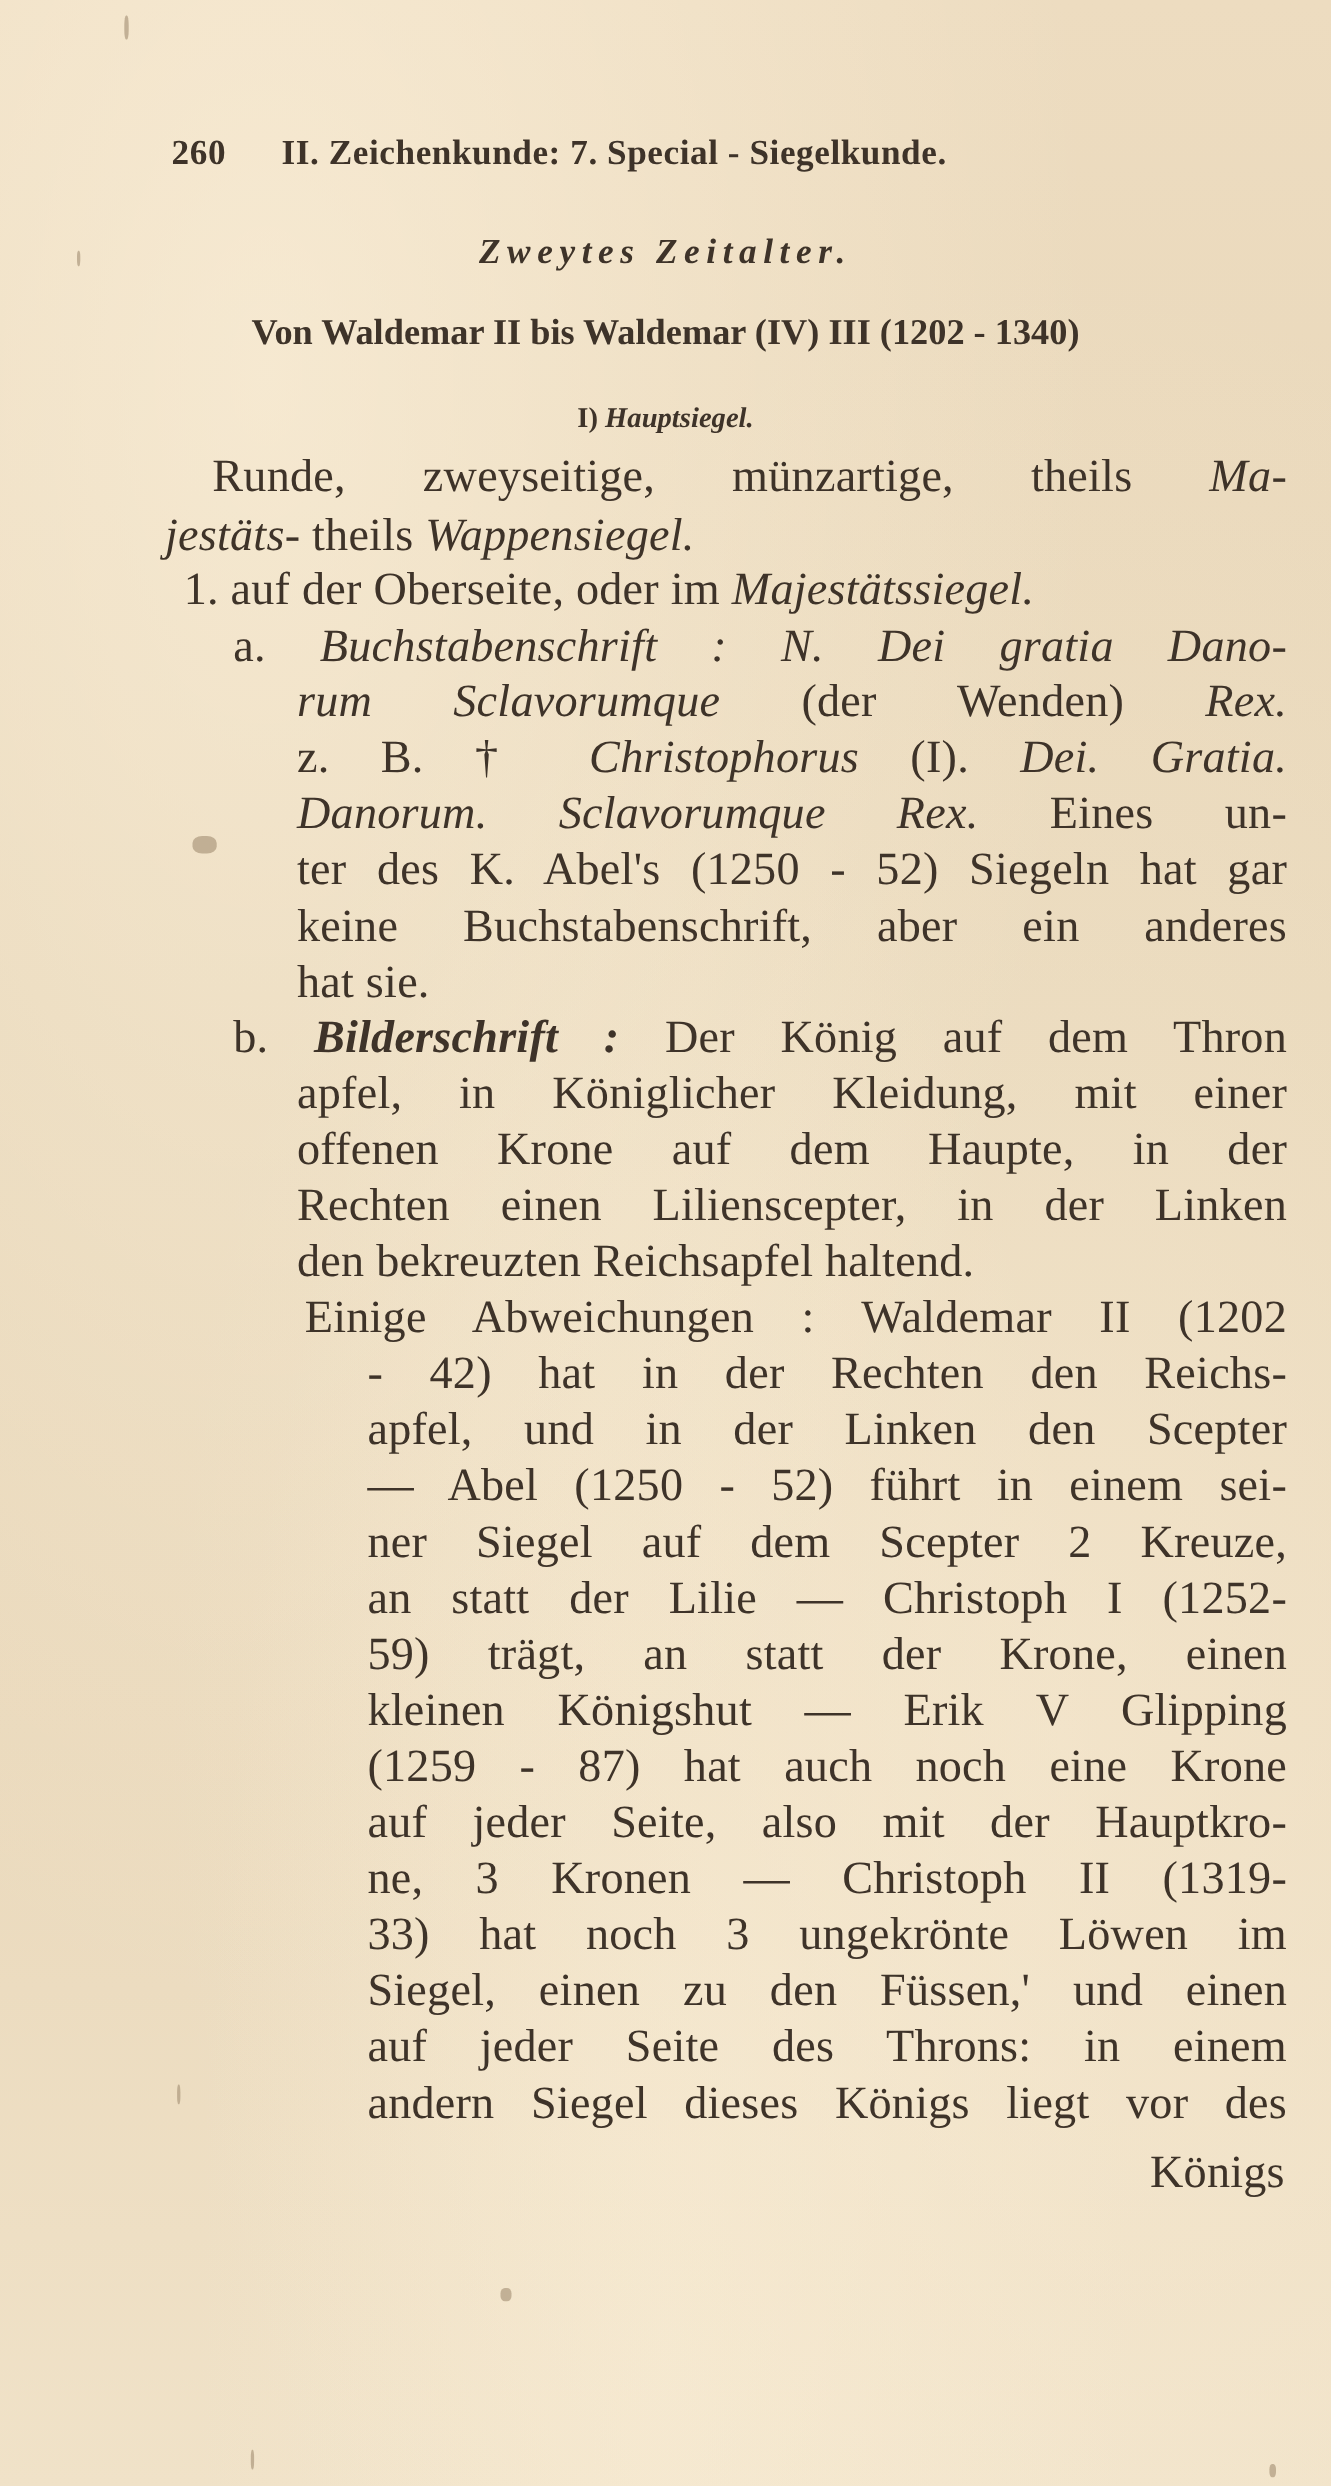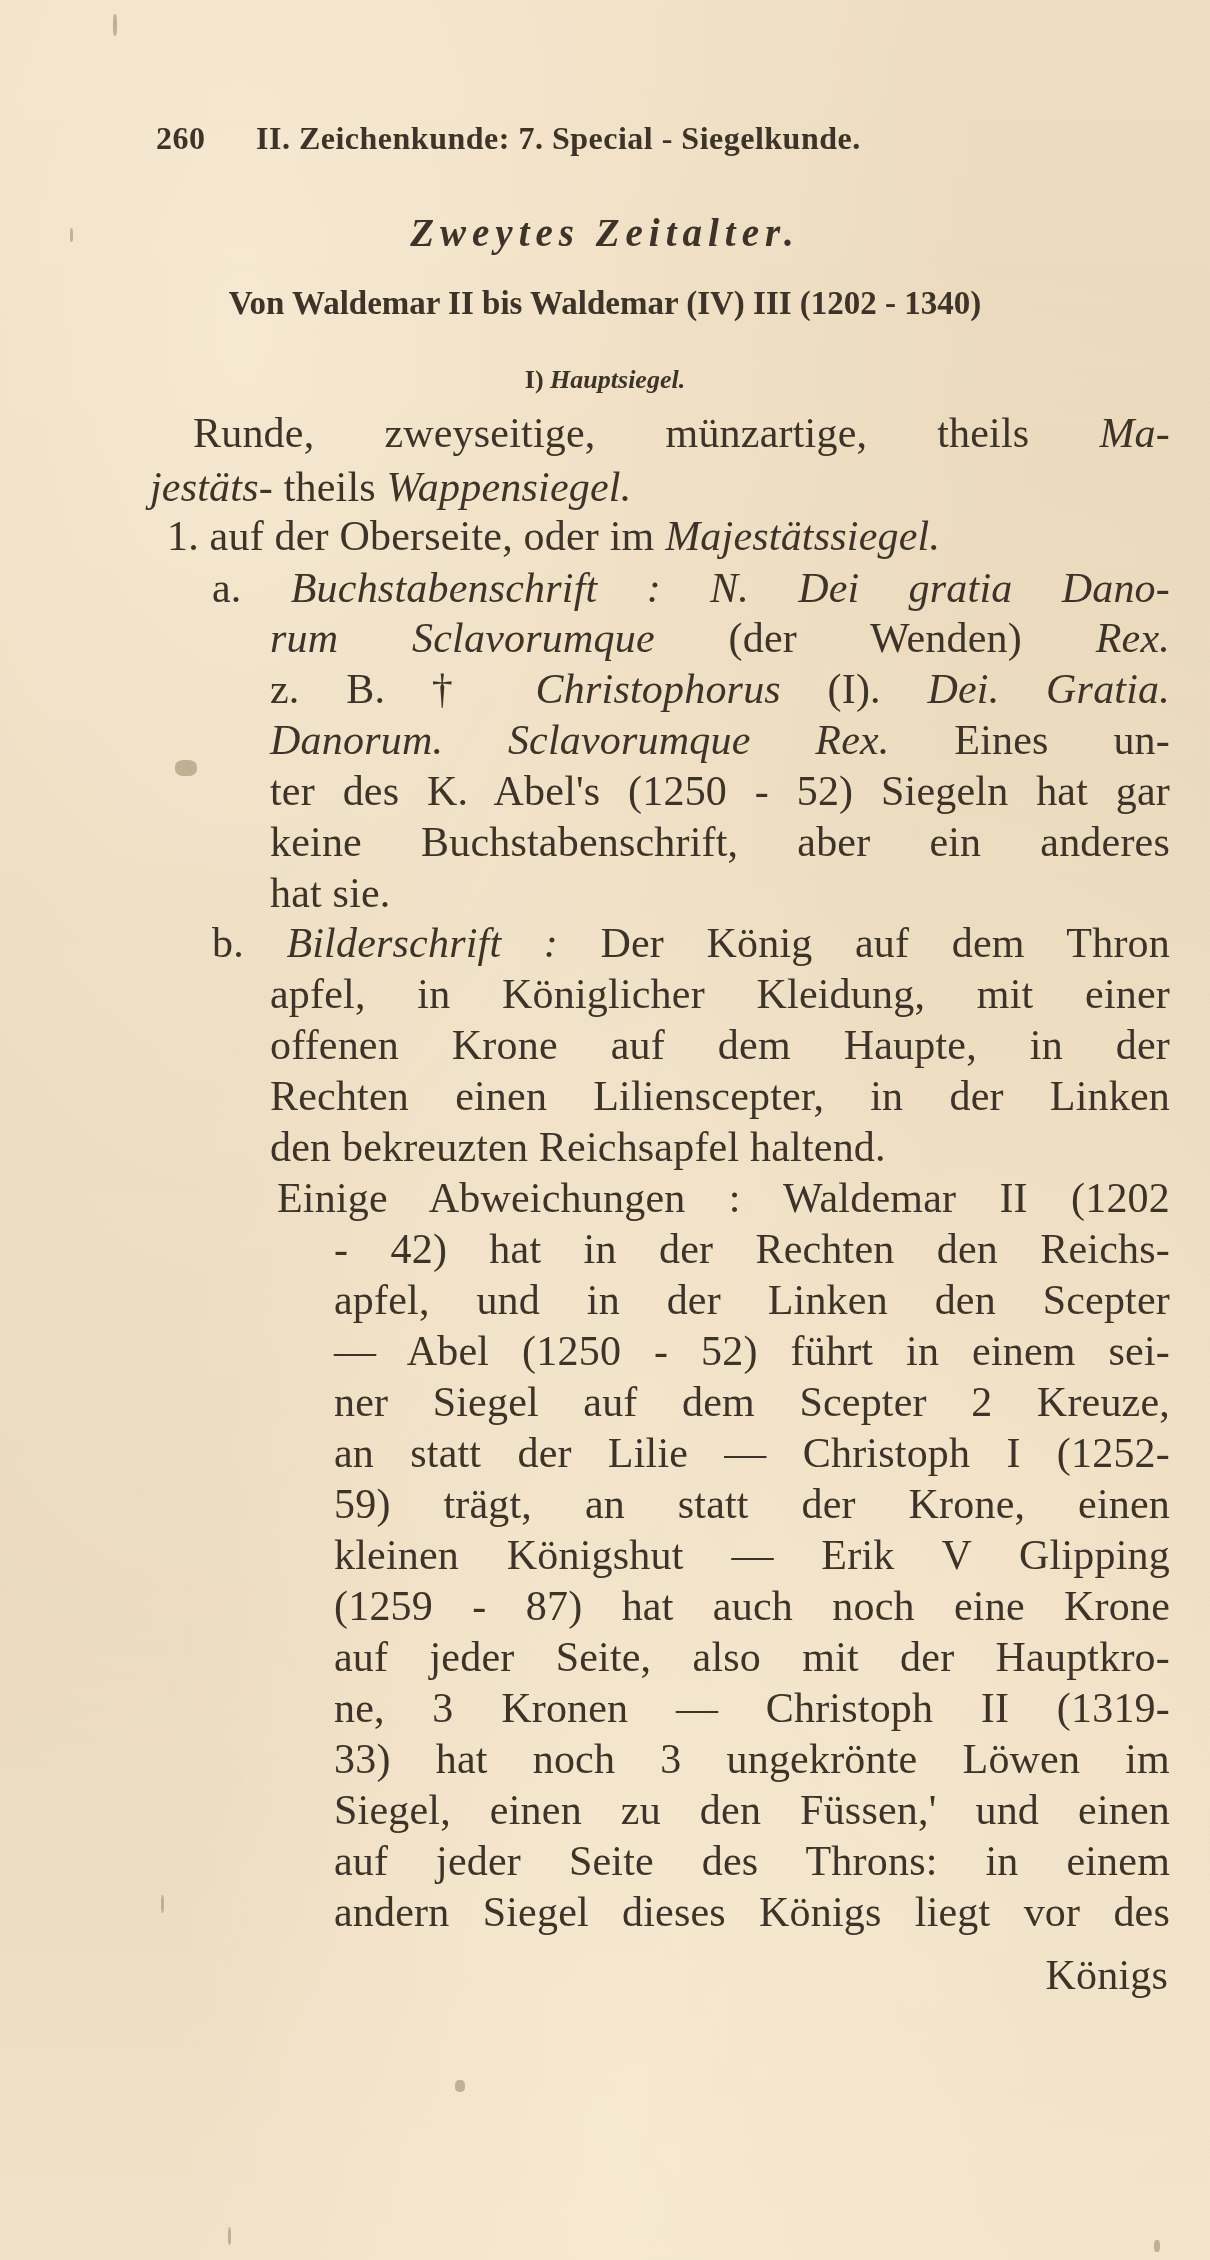--- a/index.html
+++ b/index.html
@@ -13,21 +13,21 @@
         linear-gradient(180deg, #eddcc0 0%, #e7d6b8 40%, #ead9bc 70%, #f0e2c8 100%);
       color: #3e3329;
       font-family: "Liberation Serif", "DejaVu Serif", serif;
     }
     .page { position: absolute; inset: 0; }
     .line { position: absolute; white-space: nowrap; font-size: 42px; line-height: 1; letter-spacing: 0.2px; }
     .line i, .it { font-style: italic; }
     .header { position: absolute; top: 120px; left: 156px; font-size: 32px; font-weight: bold; letter-spacing: 0.5px; }
     .header .pnum { display: inline-block; width: 100px; }
     .center { position: absolute; left: 0; width: 1210px; text-align: center; white-space: nowrap; }
-    .era { top: 210px; font-size: 39px; font-style: italic; font-weight: bold; letter-spacing: 6px; text-align: center; }
+    .era { top: 210px; font-size: 32px; font-style: italic; font-weight: bold; letter-spacing: 6px; text-align: center; }
     .range { top: 285px; font-size: 33px; font-weight: bold; }
     .sub { top: 365px; font-size: 26px; font-weight: bold; }
     .sub .it { font-style: italic; }
     .speck { position: absolute; background: #a89478; border-radius: 40%; opacity: 0.65; }
   </style>
 </head>
 <body>
 
 <div class="page">
 
@@ -46,21 +46,21 @@
       <div class="line" style="top: 412px; left: 193px; width: 977px; text-align: justify; text-align-last: justify;"><span>Runde, zweyseitige, münzartige, theils </span><span style="font-style: italic;">Ma-</span></div>
       <div class="line" style="top: 466px; left: 150px;"><span style="font-style: italic;">jestäts</span><span>- theils </span><span style="font-style: italic;">Wappensiegel.</span></div>
       <div class="line" style="top: 515px; left: 167px;"><span>1. auf der Oberseite, oder im </span><span style="font-style: italic;">Majestätssiegel.</span></div>
       <div class="line" style="top: 567px; left: 212px; width: 958px; text-align: justify; text-align-last: justify;"><span>a. </span><span style="font-style: italic;">Buchstabenschrift : N. Dei gratia Dano-</span></div>
       <div class="line" style="top: 617px; left: 270px; width: 900px; text-align: justify; text-align-last: justify;"><span style="font-style: italic;">rum Sclavorumque</span><span> (der Wenden) </span><span style="font-style: italic;">Rex.</span></div>
       <div class="line" style="top: 668px; left: 270px; width: 900px; text-align: justify; text-align-last: justify;"><span>z. B. † </span><span style="font-style: italic;">Christophorus</span><span> (I). </span><span style="font-style: italic;">Dei. Gratia.</span></div>
       <div class="line" style="top: 719px; left: 270px; width: 900px; text-align: justify; text-align-last: justify;"><span style="font-style: italic;">Danorum. Sclavorumque Rex.</span><span>  Eines un-</span></div>
       <div class="line" style="top: 770px; left: 270px; width: 900px; text-align: justify; text-align-last: justify;"><span>ter des K. Abel's (1250 - 52) Siegeln hat gar</span></div>
       <div class="line" style="top: 821px; left: 270px; width: 900px; text-align: justify; text-align-last: justify;"><span>keine Buchstabenschrift,  aber ein anderes</span></div>
       <div class="line" style="top: 872px; left: 270px;"><span>hat sie.</span></div>
-      <div class="line" style="top: 922px; left: 212px; width: 958px; text-align: justify; text-align-last: justify;"><span>b. </span><span style="font-style: italic;">Bilderschrift :</span><span>  Der König auf dem Thron</span></div>
+      <div class="line" style="top: 922px; left: 212px; width: 958px; text-align: justify; text-align-last: justify;"><span>b. </span><span style="font-style: italic; font-weight: bold;">Bilderschrift :</span><span>  Der König auf dem Thron</span></div>
       <div class="line" style="top: 973px; left: 270px; width: 900px; text-align: justify; text-align-last: justify;"><span>apfel,  in Königlicher Kleidung, mit einer</span></div>
       <div class="line" style="top: 1024px; left: 270px; width: 900px; text-align: justify; text-align-last: justify;"><span>offenen Krone auf dem Haupte,  in  der</span></div>
       <div class="line" style="top: 1075px; left: 270px; width: 900px; text-align: justify; text-align-last: justify;"><span>Rechten einen Lilienscepter, in der Linken</span></div>
       <div class="line" style="top: 1126px; left: 270px;"><span>den bekreuzten Reichsapfel haltend.</span></div>
       <div class="line" style="top: 1177px; left: 277px; width: 893px; text-align: justify; text-align-last: justify;"><span>Einige </span><span style="">Abweichungen :</span><span> Waldemar II (1202</span></div>
       <div class="line" style="top: 1228px; left: 334px; width: 836px; text-align: justify; text-align-last: justify;"><span>- 42)  hat in der Rechten den Reichs-</span></div>
       <div class="line" style="top: 1279px; left: 334px; width: 836px; text-align: justify; text-align-last: justify;"><span>apfel,  und in der Linken den Scepter</span></div>
       <div class="line" style="top: 1330px; left: 334px; width: 836px; text-align: justify; text-align-last: justify;"><span>— Abel (1250 - 52)  führt in einem sei-</span></div>
       <div class="line" style="top: 1381px; left: 334px; width: 836px; text-align: justify; text-align-last: justify;"><span>ner Siegel auf dem Scepter 2 Kreuze,</span></div>
       <div class="line" style="top: 1432px; left: 334px; width: 836px; text-align: justify; text-align-last: justify;"><span>an statt der Lilie —  Christoph I (1252-</span></div>

